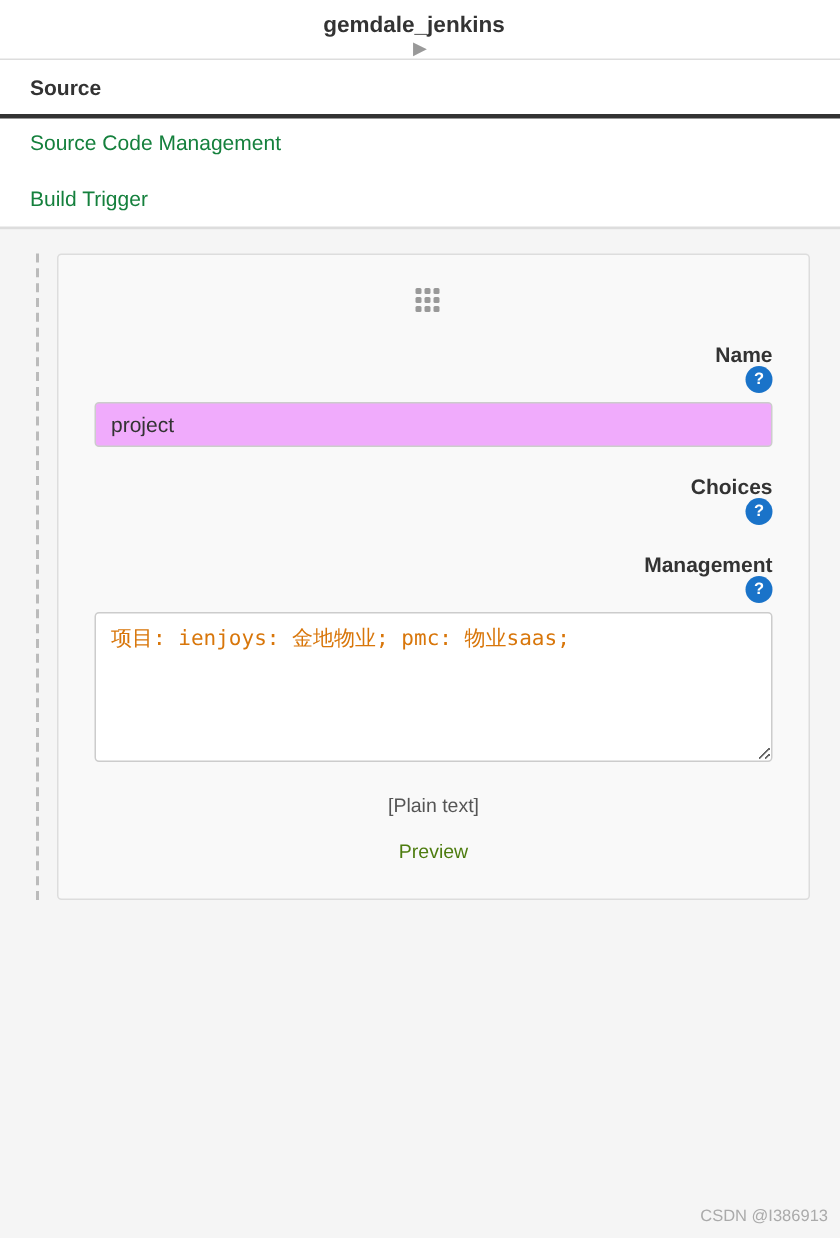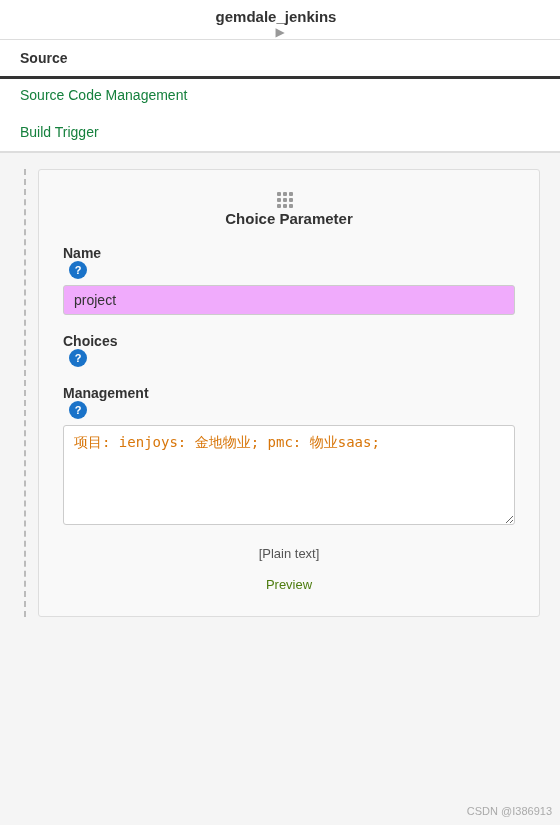--- a/index.html
+++ b/index.html
@@ -110,21 +110,21 @@
       font-weight: bold;
       color: #333;
     }
 
     .field-group {
       margin-bottom: 18px;
     }
 
     .field-label {
       display: flex;
-      align-items: flex-start;
+      align-items: flex-end;
       margin-bottom: 6px;
       font-size: 14px;
       font-weight: 600;
       color: #333;
     }
 
     .help-icon {
       display: inline-flex;
       align-items: center;
       justify-content: center;
@@ -241,21 +241,20 @@
             <div class="grid-cell"></div>
             <div class="grid-cell"></div>
             <div class="grid-cell"></div>
             <div class="grid-cell"></div>
             <div class="grid-cell"></div>
             <div class="grid-cell"></div>
             <div class="grid-cell"></div>
             <div class="grid-cell"></div>
           </div>
         </div>
-        <span class="section-title">Choice Parameter</span>
       </div>
 
       <div class="field-group">
         <div class="field-label">
           <span>Name</span>
           <span class="help-icon">?</span>
         </div>
         <input type="text" class="text-input" value="project" style="">
       </div>
 

